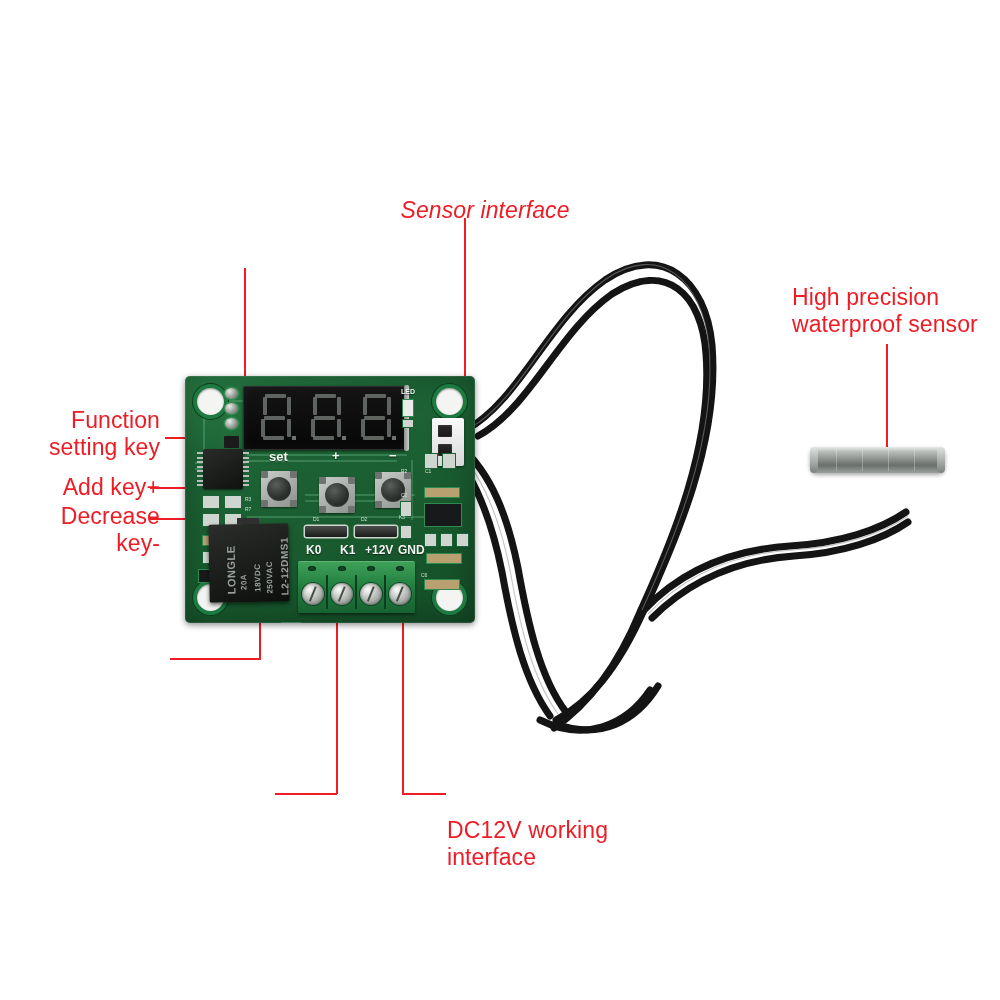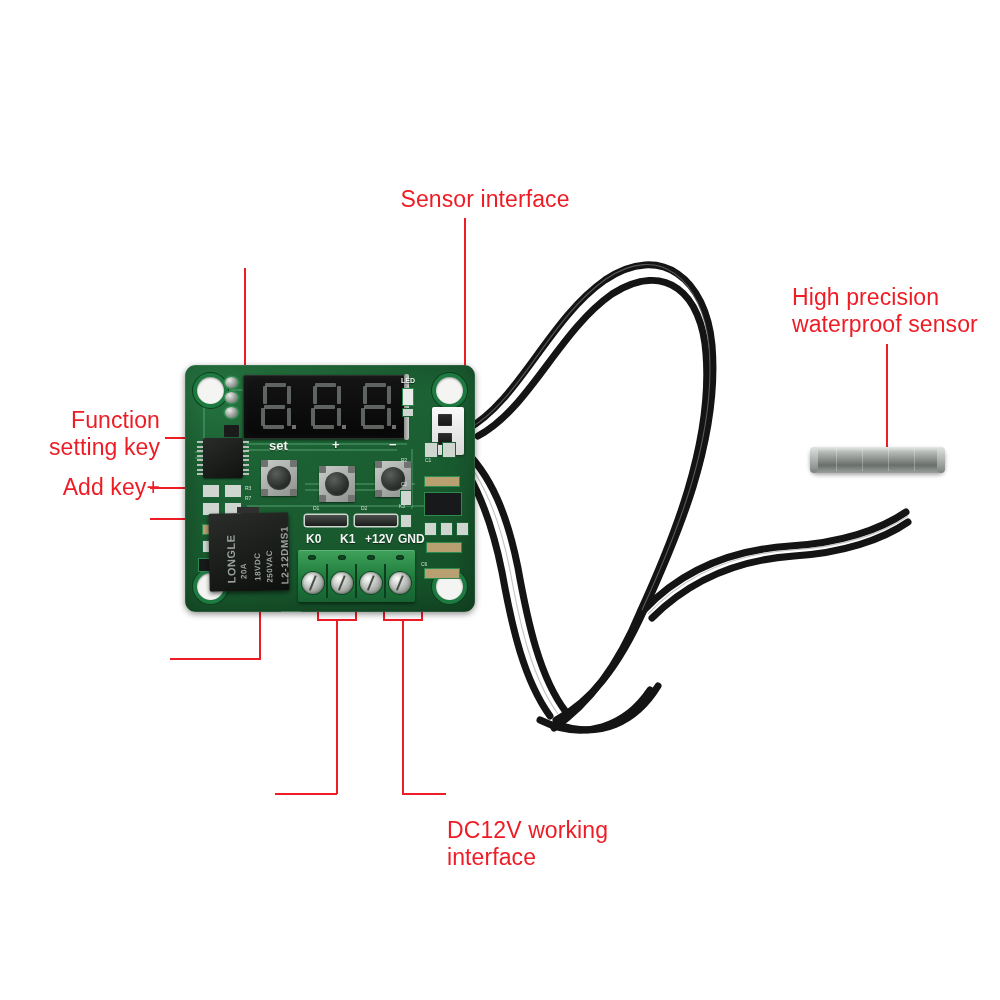--- a/index.html
+++ b/index.html
@@ -13,24 +13,24 @@
   .anno.r{text-align:right;}
   .anno.c{text-align:center;}
   .anno.l{text-align:left;}
 
   
   .lead{position:absolute;background:#ee1c25;}
   .lead.v{width:2px;}
   .lead.h{height:2px;}
 
   
-  #board{position:absolute;left:185px;top:365px;width:290px;height:247px;
+  #board{position:absolute;left:185px;top:376px;width:290px;height:247px;
          background:
            linear-gradient(160deg,#2a7f46 0%,#1d6435 28%,#195b2f 60%,#144d27 100%);
-         border-radius:11px;
+         border-radius:5px;
          box-shadow:0 2px 6px rgba(0,0,0,.45), inset 0 0 34px rgba(0,0,0,.30);
          overflow:hidden;}
   #board:after{content:"";position:absolute;inset:0;border-radius:5px;
          box-shadow:inset 0 0 0 1px rgba(255,255,255,.10);pointer-events:none;}
 
   .hole{position:absolute;width:27px;height:27px;border-radius:50%;
         background:#f4f4f2;box-shadow:0 0 0 4px #1d7a41, 0 0 0 5px #0d3d1e,
         inset 0 1px 2px rgba(0,0,0,.4);}
 
   
@@ -129,30 +129,32 @@
   #probe .cap{position:absolute;top:0;width:8px;height:26px;border-radius:7px;
          background:linear-gradient(180deg,#dfe2df,#7d827e);}
   #probe .ridge{position:absolute;top:2px;width:1px;height:22px;background:rgba(255,255,255,.28);}
 </style>
 </head>
 <body>
 
 <div id="stage">
 
 
-  <div class="anno c" style="left:380px;top:186px;width:210px;">Sensor interface</div>
+  <div class="anno c" style="left:380px;top:197px;width:210px;font-style:italic;">Sensor interface</div>
 
   <div class="anno l" style="left:792px;top:284px;width:210px;">High precision
 waterproof sensor</div>
 
   <div class="anno r" style="left:20px;top:407px;width:140px;">Function
 setting key</div>
 
   <div class="anno r" style="left:20px;top:474px;width:140px;">Add key+</div>
 
+  <div class="anno r" style="left:20px;top:503px;width:140px;">Decrease
+key-</div>
 
 
 
   <div class="anno l" style="left:447px;top:783px;width:230px;margin-top:34px;">DC12V working
 interface</div>
 
   <div class="lead v" style="left:244px;top:268px;height:115px;"></div>
 
   <div class="lead v" style="left:464px;top:218px;height:200px;"></div>
 

